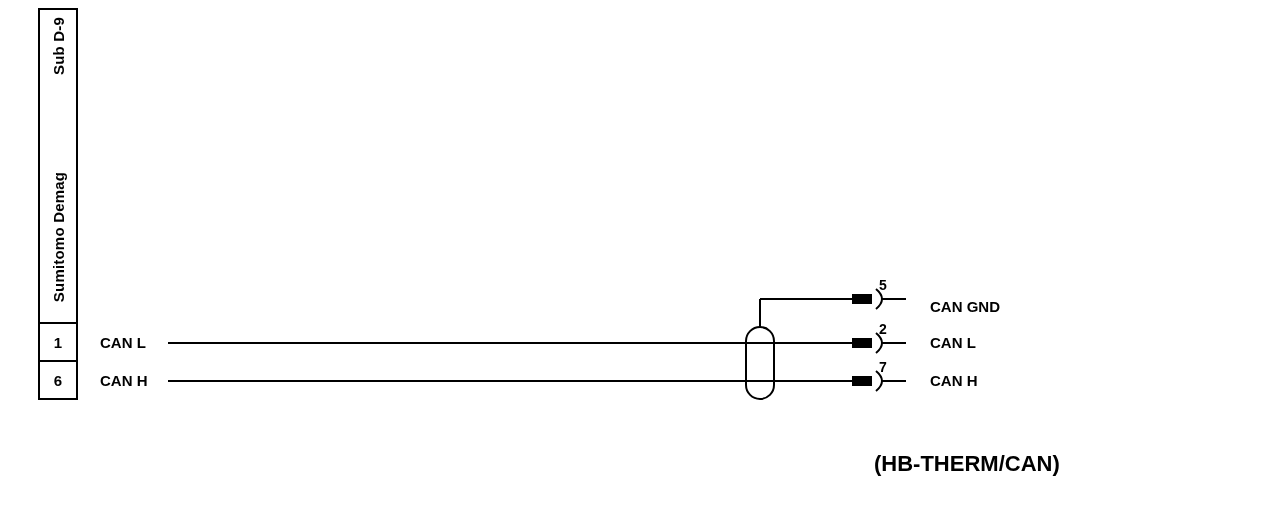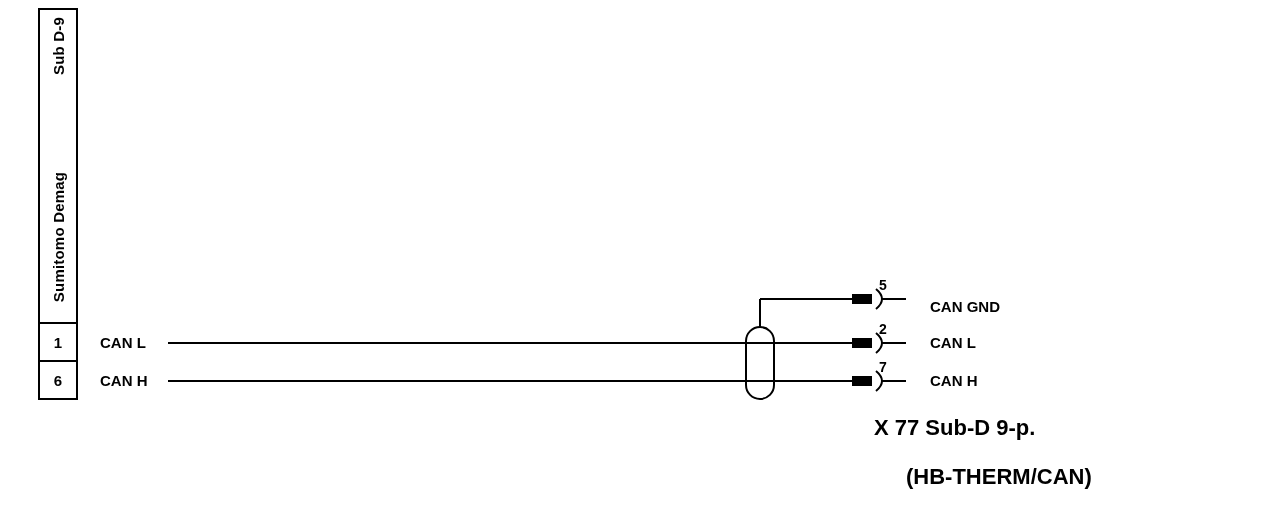--- a/index.html
+++ b/index.html
@@ -74,21 +74,21 @@
   .wl-right-gnd  { left: 930px; top: 290px; margin-top: 8px; }
   .wl-right-canl { left: 930px; top: 334px; }
   .wl-right-canh { left: 930px; top: 372px; }
   .title-line {
     left: 874px;
     font-size: 22px;
     line-height: 28px;
     white-space: nowrap;
   }
   .title-1 { top: 414px; }
-  .title-2 { top: 463px; margin-left: 32px; }
+  .title-2 { top: 450px; }
 </style>
 </head>
 <body>
 
 <div class="canvas">
 
   <svg class="wires" viewBox="0 0 1280 512" xmlns="http://www.w3.org/2000/svg" stroke="#000000" stroke-width="2" fill="none">
 
     <line x1="168" y1="343" x2="853" y2="343"></line>
 
@@ -134,16 +134,15 @@
   <div class="abs wire-label wl-left-canh">CAN H</div>
 
   <div class="abs pin-num pn-5">5</div>
   <div class="abs pin-num pn-2">2</div>
   <div class="abs pin-num pn-7">7</div>
 
   <div class="abs wire-label wl-right-gnd">CAN GND</div>
   <div class="abs wire-label wl-right-canl">CAN L</div>
   <div class="abs wire-label wl-right-canh">CAN H</div>
 
-  <div class="abs title-line title-1">X 77 Sub-D 9-p.</div>
   <div class="abs title-line title-2">(HB-THERM/CAN)</div>
 
 </div>
 
 </body></html>

